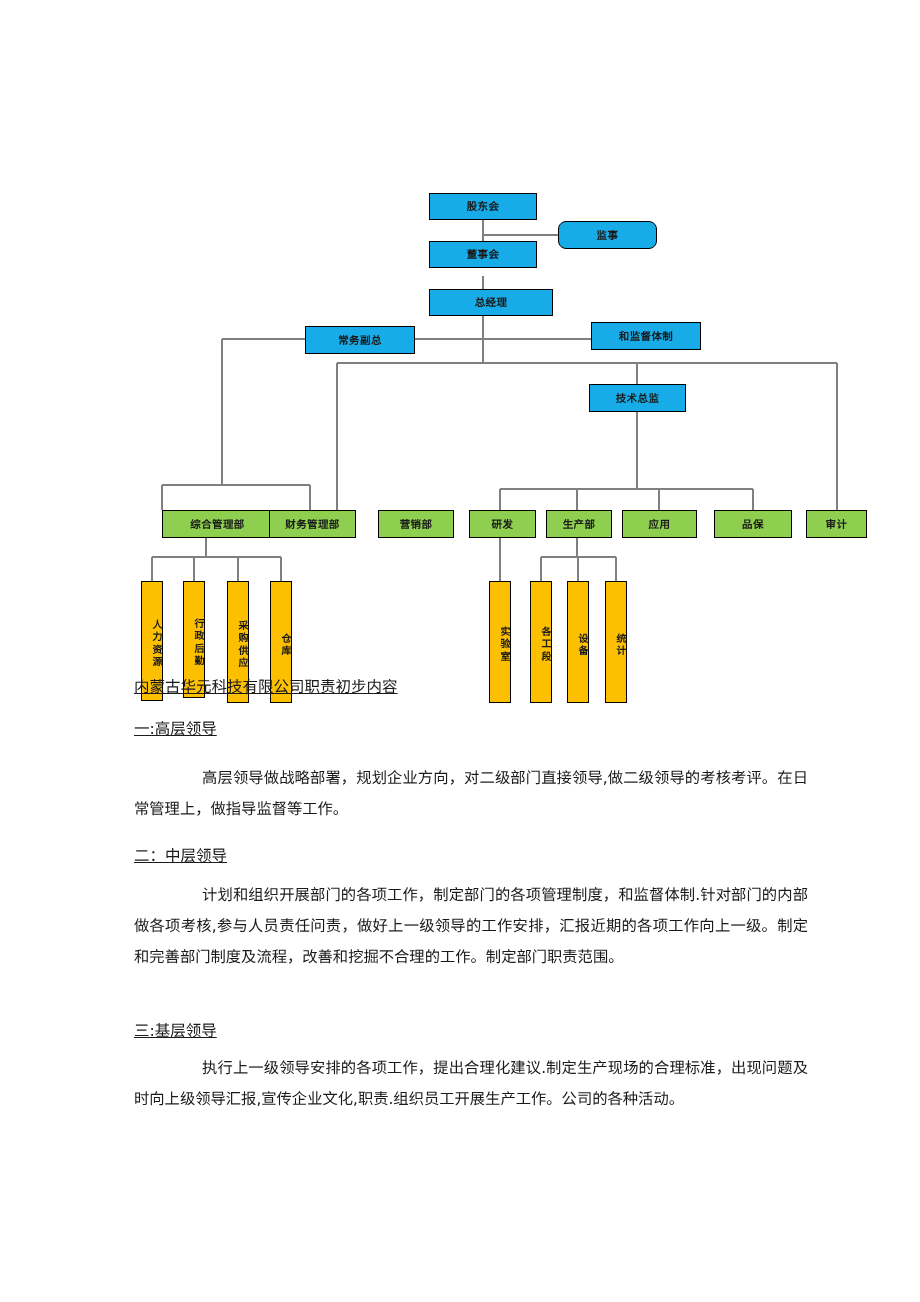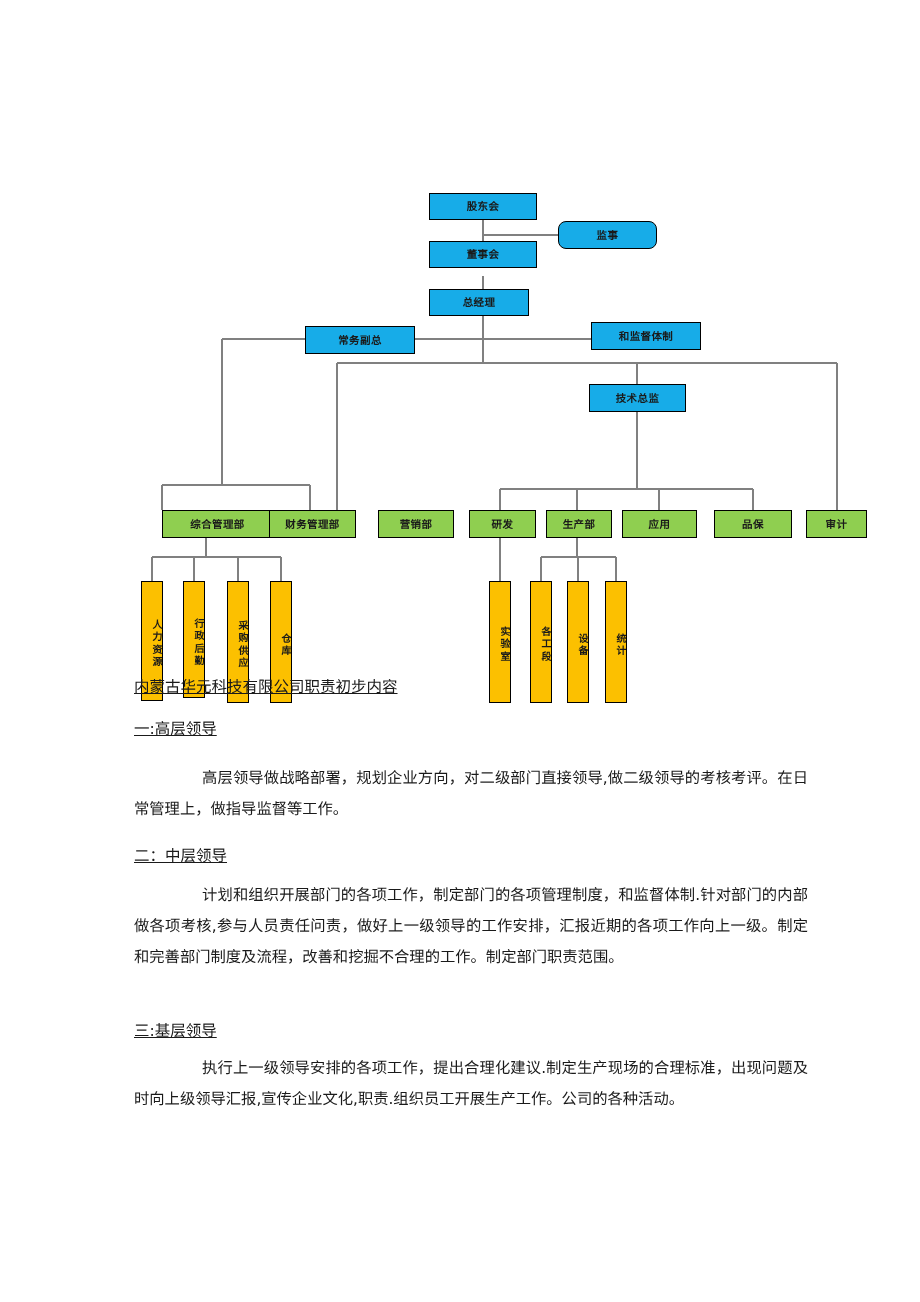--- a/index.html
+++ b/index.html
@@ -171,21 +171,21 @@
         <line x1="616" y1="521" x2="616" y2="545"></line>
       </g>
     </svg>
 
     <div class="node blue" style="left:429px; top:157px; width:108px; height:27px;">股东会</div>
 
     <div class="node blue" style="left:558px; top:185px; width:99px; height:28px;border-radius:8px;">监事</div>
 
     <div class="node blue" style="left:429px; top:205px; width:108px; height:27px;">董事会</div>
 
-    <div class="node blue" style="left:429px; top:253px; width:100px; height:27px;">总经理</div>
+    <div class="node blue" style="left:429px; top:253px; width:124px; height:27px;">总经理</div>
 
     <div class="node blue" style="left:305px; top:290px; width:110px; height:28px;">常务副总</div>
 
     <div class="node blue" style="left:591px; top:286px; width:110px; height:28px;">和监督体制</div>
 
     <div class="node blue" style="left:589px; top:348px; width:97px; height:28px;">技术总监</div>
 
     <div class="node green" style="left:162px; top:474px; width:111px; height:28px;">综合管理部</div>
 
     <div class="node green" style="left:269px; top:474px; width:87px; height:28px;">财务管理部</div>

